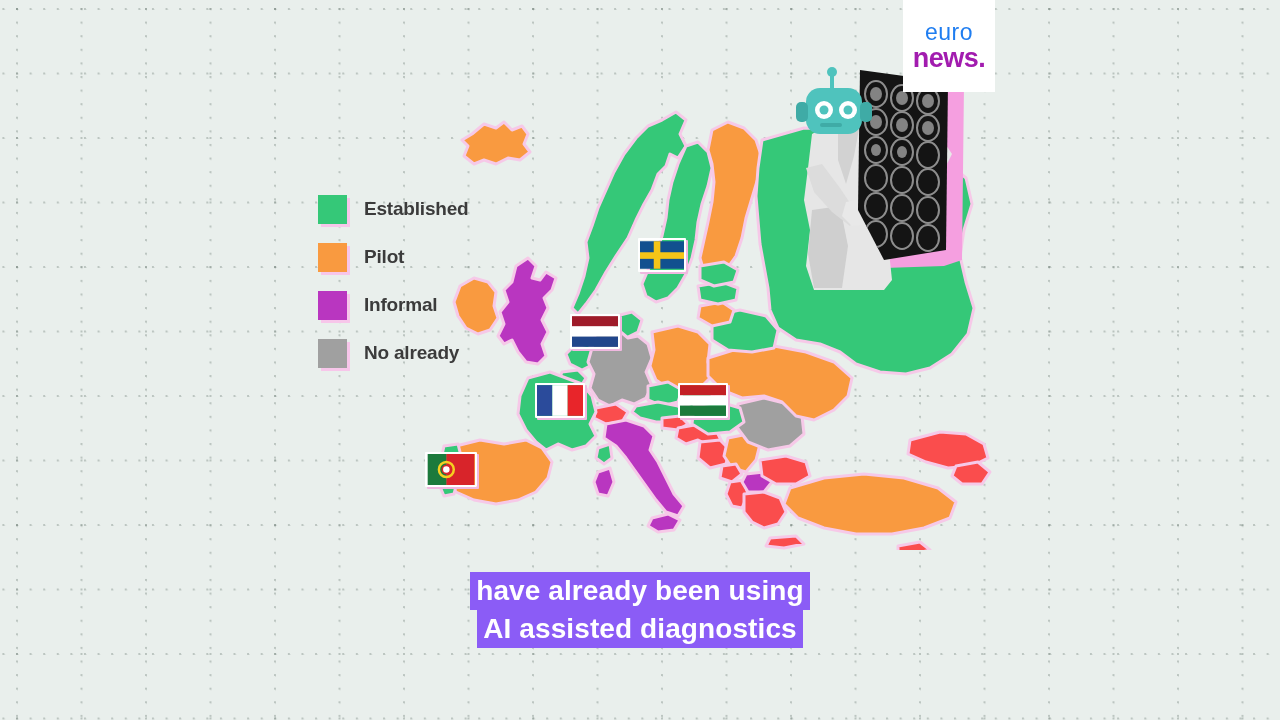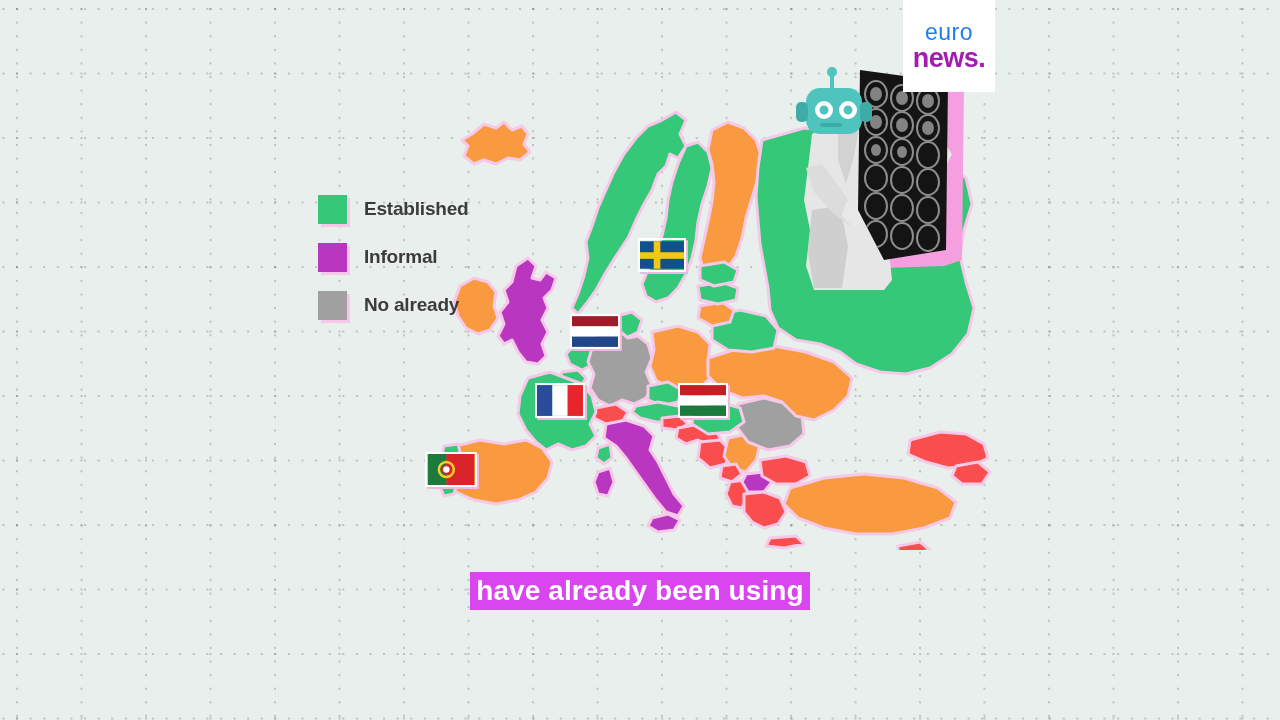--- a/index.html
+++ b/index.html
@@ -134,21 +134,21 @@
   #subtitles {
     position: absolute;
     left: 0;
     right: 0;
     top: 572px;
     display: flex;
     flex-direction: column;
     align-items: center;
   }
   .sub-line {
-    background: #d946ef;
+    background: #8b5cf6;
     color: #ffffff;
     font-size: 28px;
     font-weight: 700;
     line-height: 38px;
     padding: 0 6px;
     white-space: nowrap;
     letter-spacing: 0.1px;
   }
 </style>
 </head>
@@ -289,20 +289,24 @@
         <circle cx="6" cy="5" r="2.4" fill="none" stroke="#f5d020" stroke-width="0.8"></circle>
         <circle cx="6" cy="5" r="1.3" fill="#ffffff" stroke="#d8242a" stroke-width="0.5"></circle>
       </svg>
     </div>
   </div>
 
   <div id="legend">
     <div class="legend-row">
       <span class="legend-swatch" style="background:#35c878;"></span>
       <span class="legend-label">Established</span>
+    </div>
+    <div class="legend-row">
+      <span class="legend-swatch" style="background:#f99a40;"></span>
+      <span class="legend-label">Pilot</span>
     </div>
     <div class="legend-row">
       <span class="legend-swatch" style="background:#b936c0;"></span>
       <span class="legend-label">Informal</span>
     </div>
     <div class="legend-row">
       <span class="legend-swatch" style="background:#a0a0a0;"></span>
       <span class="legend-label">No already</span>
     </div>
   </div>
@@ -375,15 +379,16 @@
     </svg>
   </div>
 
   <div id="logo-box">
     <div id="logo-euro">euro</div>
     <div id="logo-news">news.</div>
   </div>
 
   <div id="subtitles">
     <div class="sub-line">have already been using</div>
+    <div class="sub-line">AI assisted diagnostics</div>
   </div>
 
 </div>
 
 </body></html>

